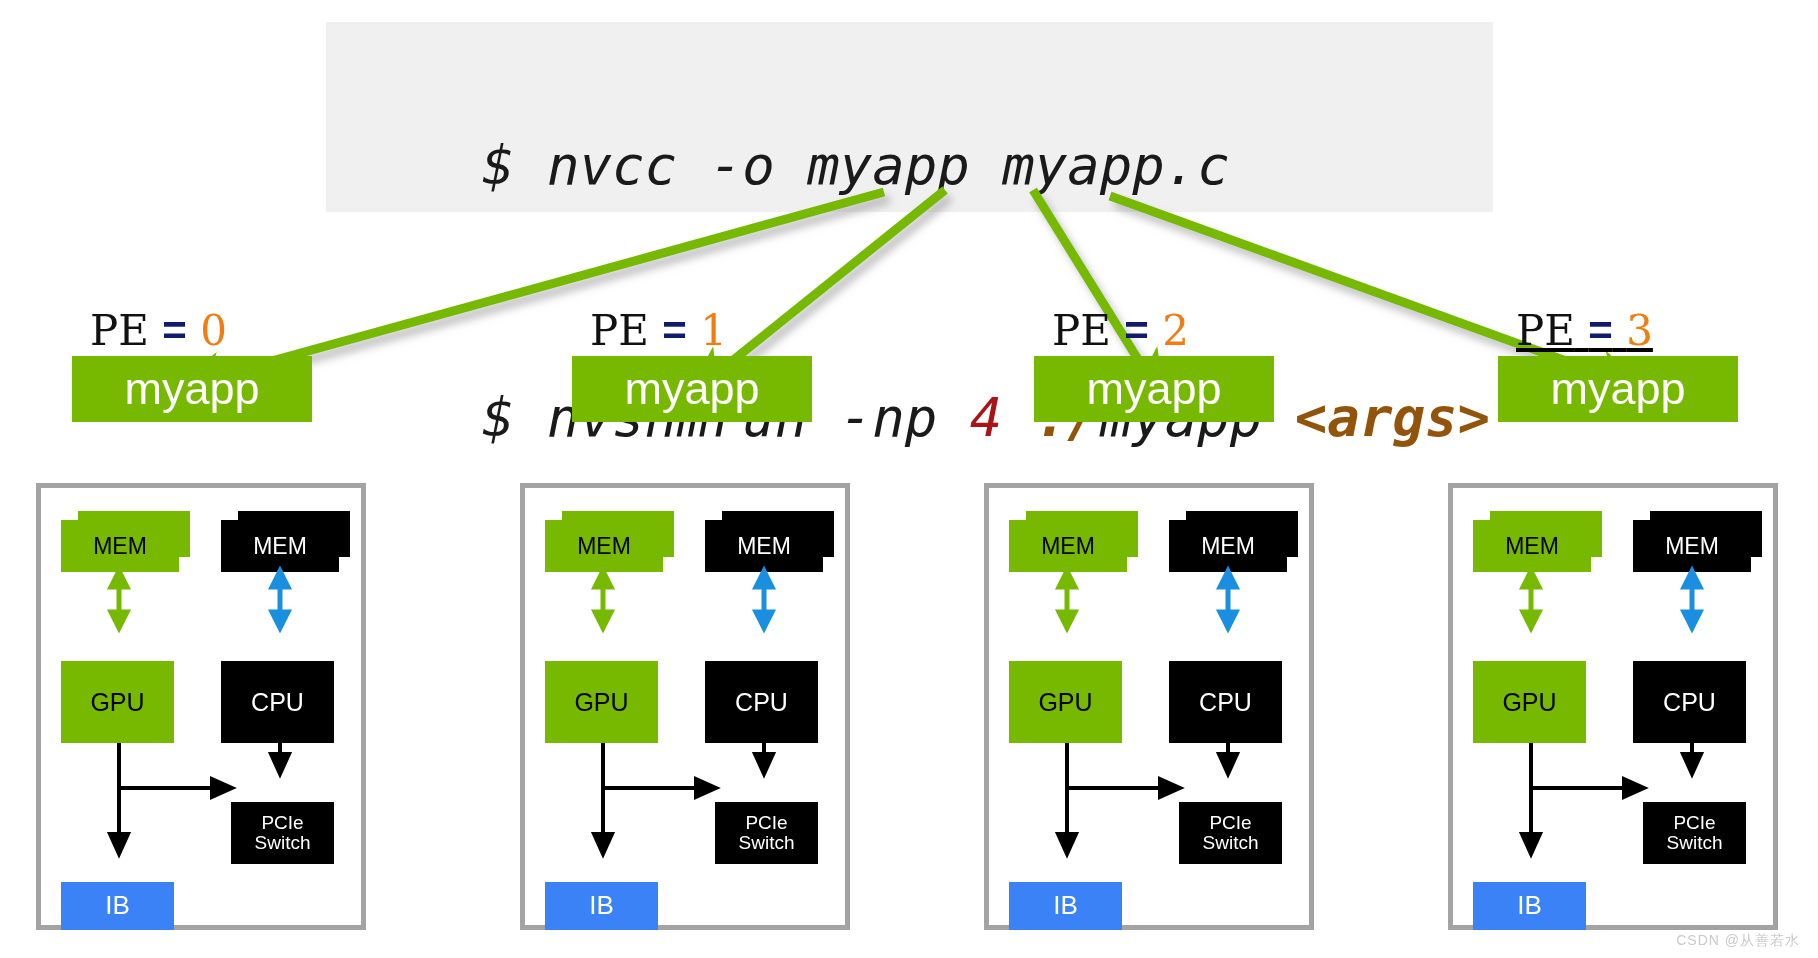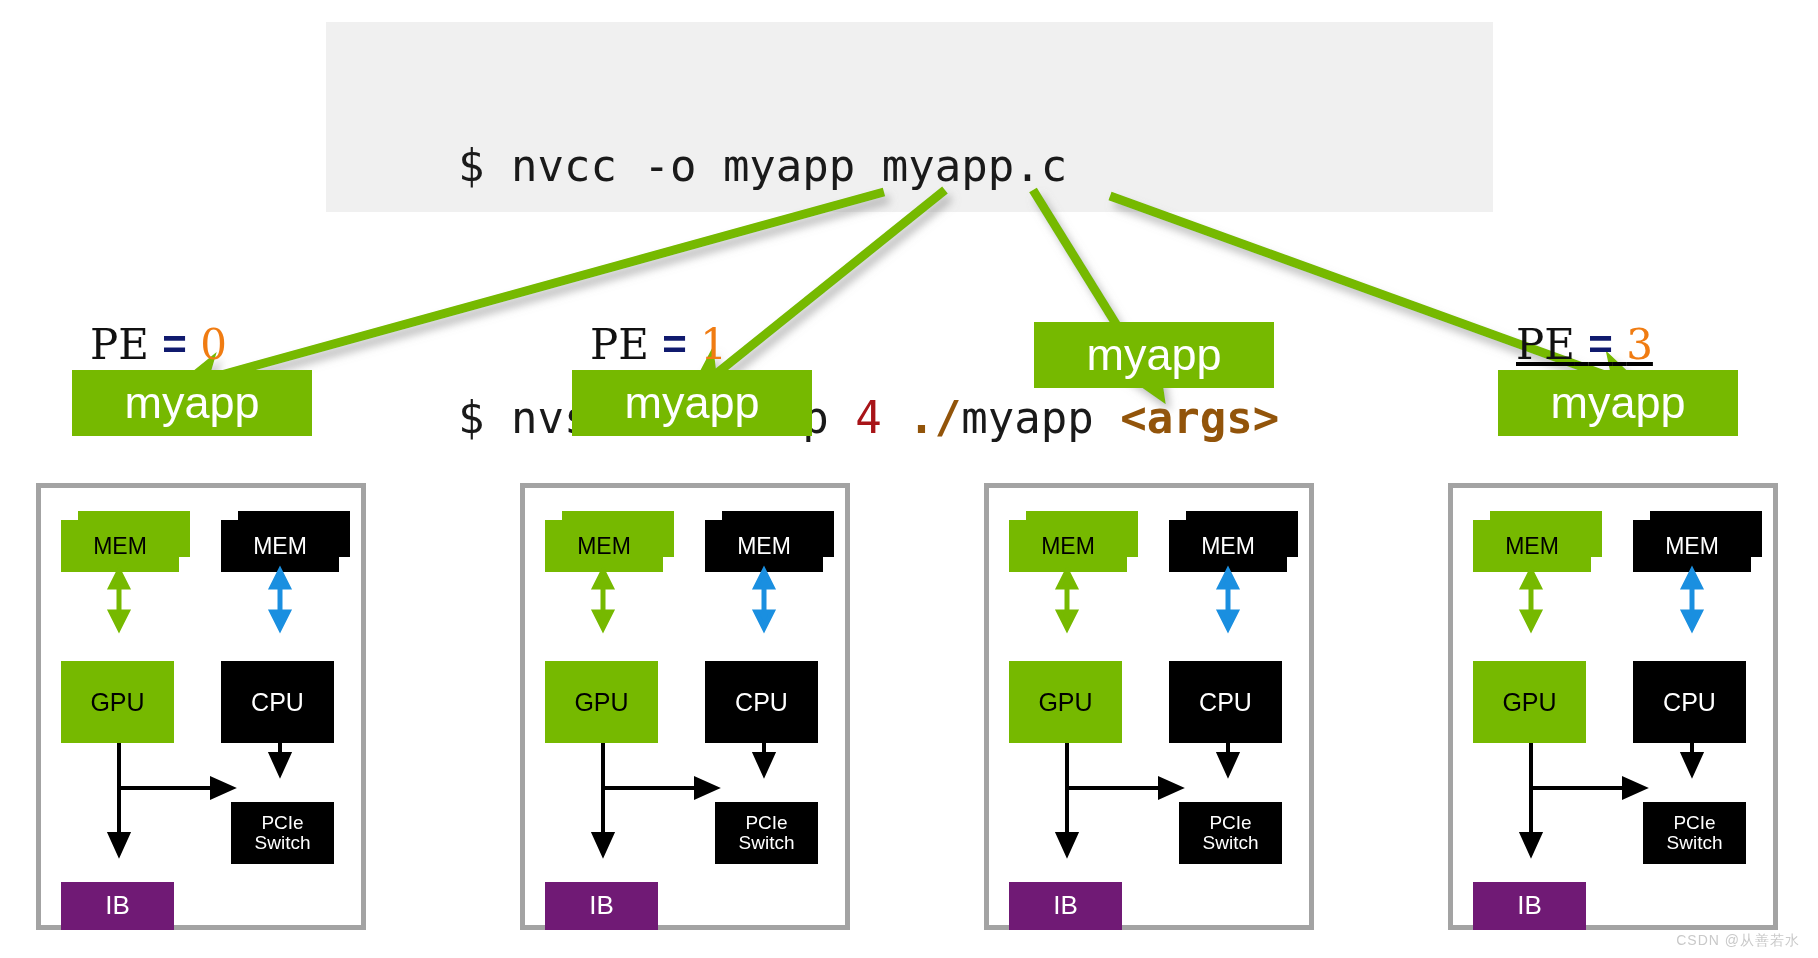--- a/index.html
+++ b/index.html
@@ -21,41 +21,42 @@
     left: 326px;
     top: 22px;
     width: 1167px;
     height: 190px;
     background: #f0f0f0;
     box-sizing: border-box;
     padding: 18px 0 0 26px;
   }
   .code-line {
     font-family: "DejaVu Sans Mono", "Liberation Mono", monospace;
-    font-size: 44px;
+    font-size: 54px;
     line-height: 84px;
     color: #1a1a1a;
     white-space: pre;
     letter-spacing: 0px;
+    font-style: italic;
   }
   .tok-red   { color: #a81418; }
   .tok-brown-b { color: #92540a; font-weight: bold; text-align: center; }
 
   
   #arrow-layer {
     position: absolute;
     left: 0; top: 0;
     width: 1818px; height: 958px;
     pointer-events: none;
   }
 
   
   .pe-col {
     position: absolute;
-    top: 322px;
+    top: 308px;
   }
   .pe-label {
     position: relative;
     height: 48px;
     white-space: nowrap;
     font-family: "DejaVu Serif", "Liberation Serif", serif;
     font-size: 42px;
     line-height: 46px;
   }
   .pe-text  { color: #111111; }
@@ -88,21 +89,21 @@
     display: flex;
     align-items: center;
     justify-content: center;
     text-align: center;
     font-family: "Liberation Sans", sans-serif;
     line-height: 1.05;
     margin-top: 28px;
   }
   .blk-green { background: #76b900; color: #000000; }
   .blk-black { background: #000000; color: #ffffff; }
-  .blk-red   { background: #701a75; color: #ffffff; }
+  .blk-red   { background: #3b82f6; color: #ffffff; }
 
   .mem-stack { position: absolute; }
   .mem-shadow {
     position: absolute;
     left: 14px; top: 0;
     width: 100%; height: 100%;
     box-sizing: border-box;
     border: 3px solid #ffffff;
   }
   .mem-shadow.green { background: #76b900; }
@@ -275,20 +276,25 @@
       <span>PCIe</span>
       <span>Switch</span>
     </div>
     <div class="blk blk-red" style="left:20px; top:366px; width:113px; height:48px; font-size:26px;">
       <span>IB</span>
     </div>
   </div>
 </div>
 
 <div class="pe-col" style="left:1028px; width:252px;">
+  <div class="pe-label" style="padding-left:24px;">
+    <span class="pe-text">PE</span>
+    <span class="pe-eq">=</span>
+    <span class="pe-num">2</span>
+  </div>
   <div class="myapp-box" style="margin-left:6px; width:240px;">
     <span>myapp</span>
   </div>
 </div>
 
 <div class="node-box" style="left:984px; top:483px; width:330px; height:447px;">
   <div class="node-inner">
     <div class="mem-stack" style="left:20px; top:20px; width:118px; height:52px;">
       <div class="mem-shadow green"></div>
       <div class="mem-front blk-green" style="font-size:23px;">

